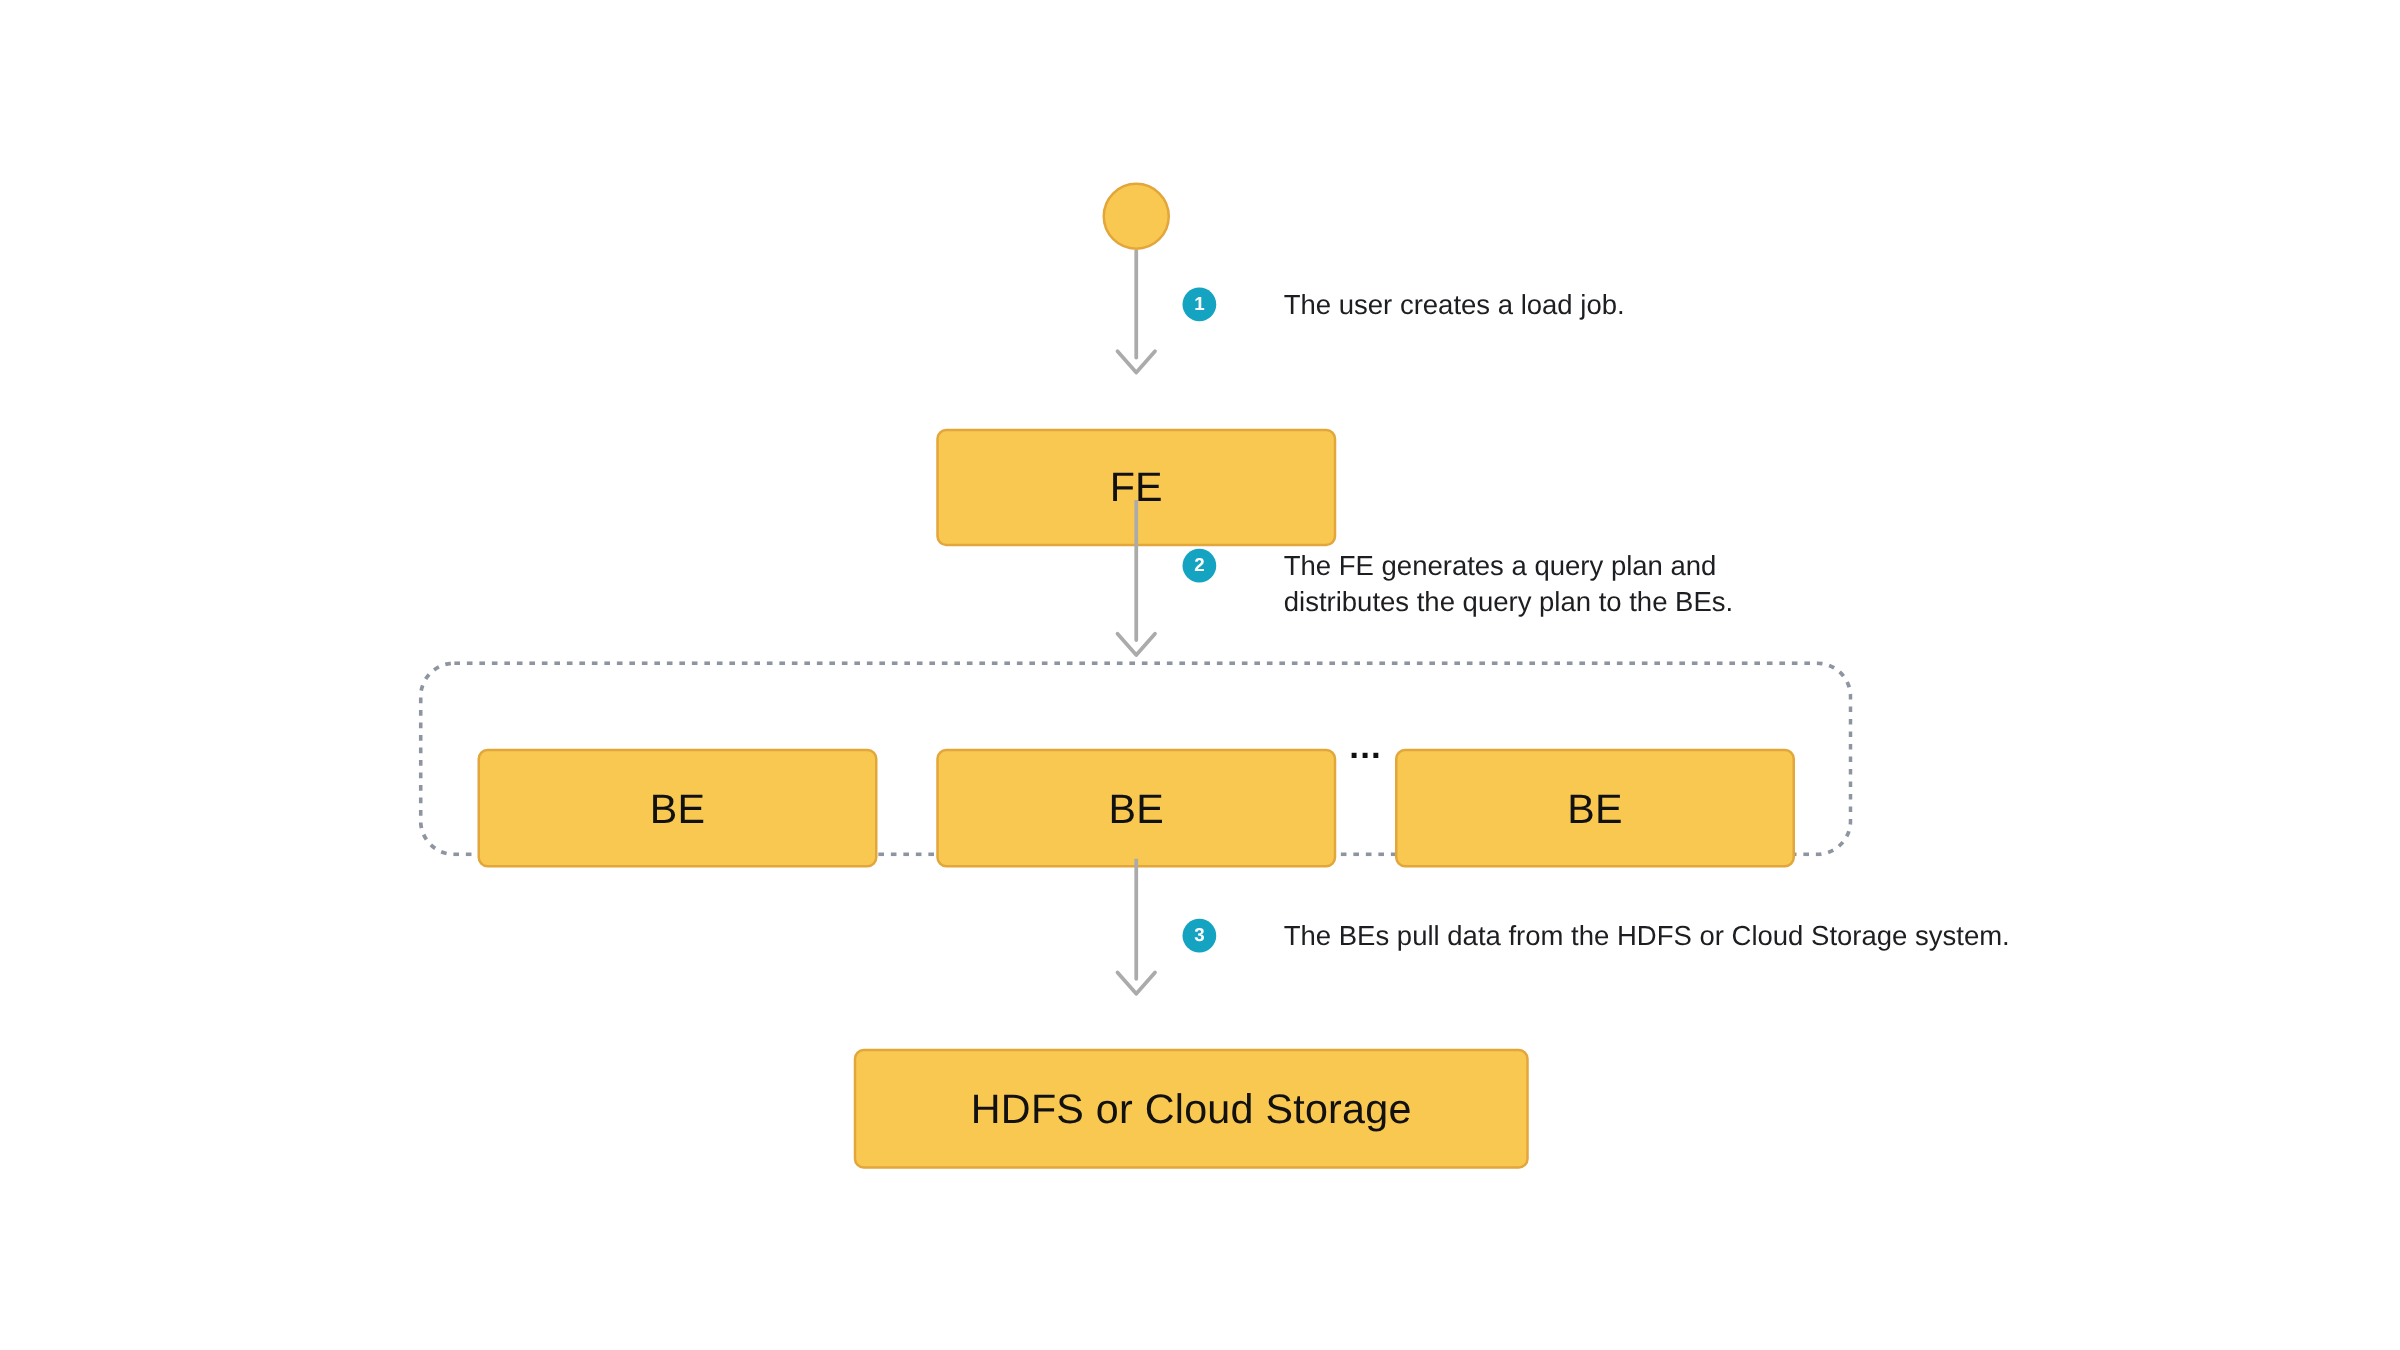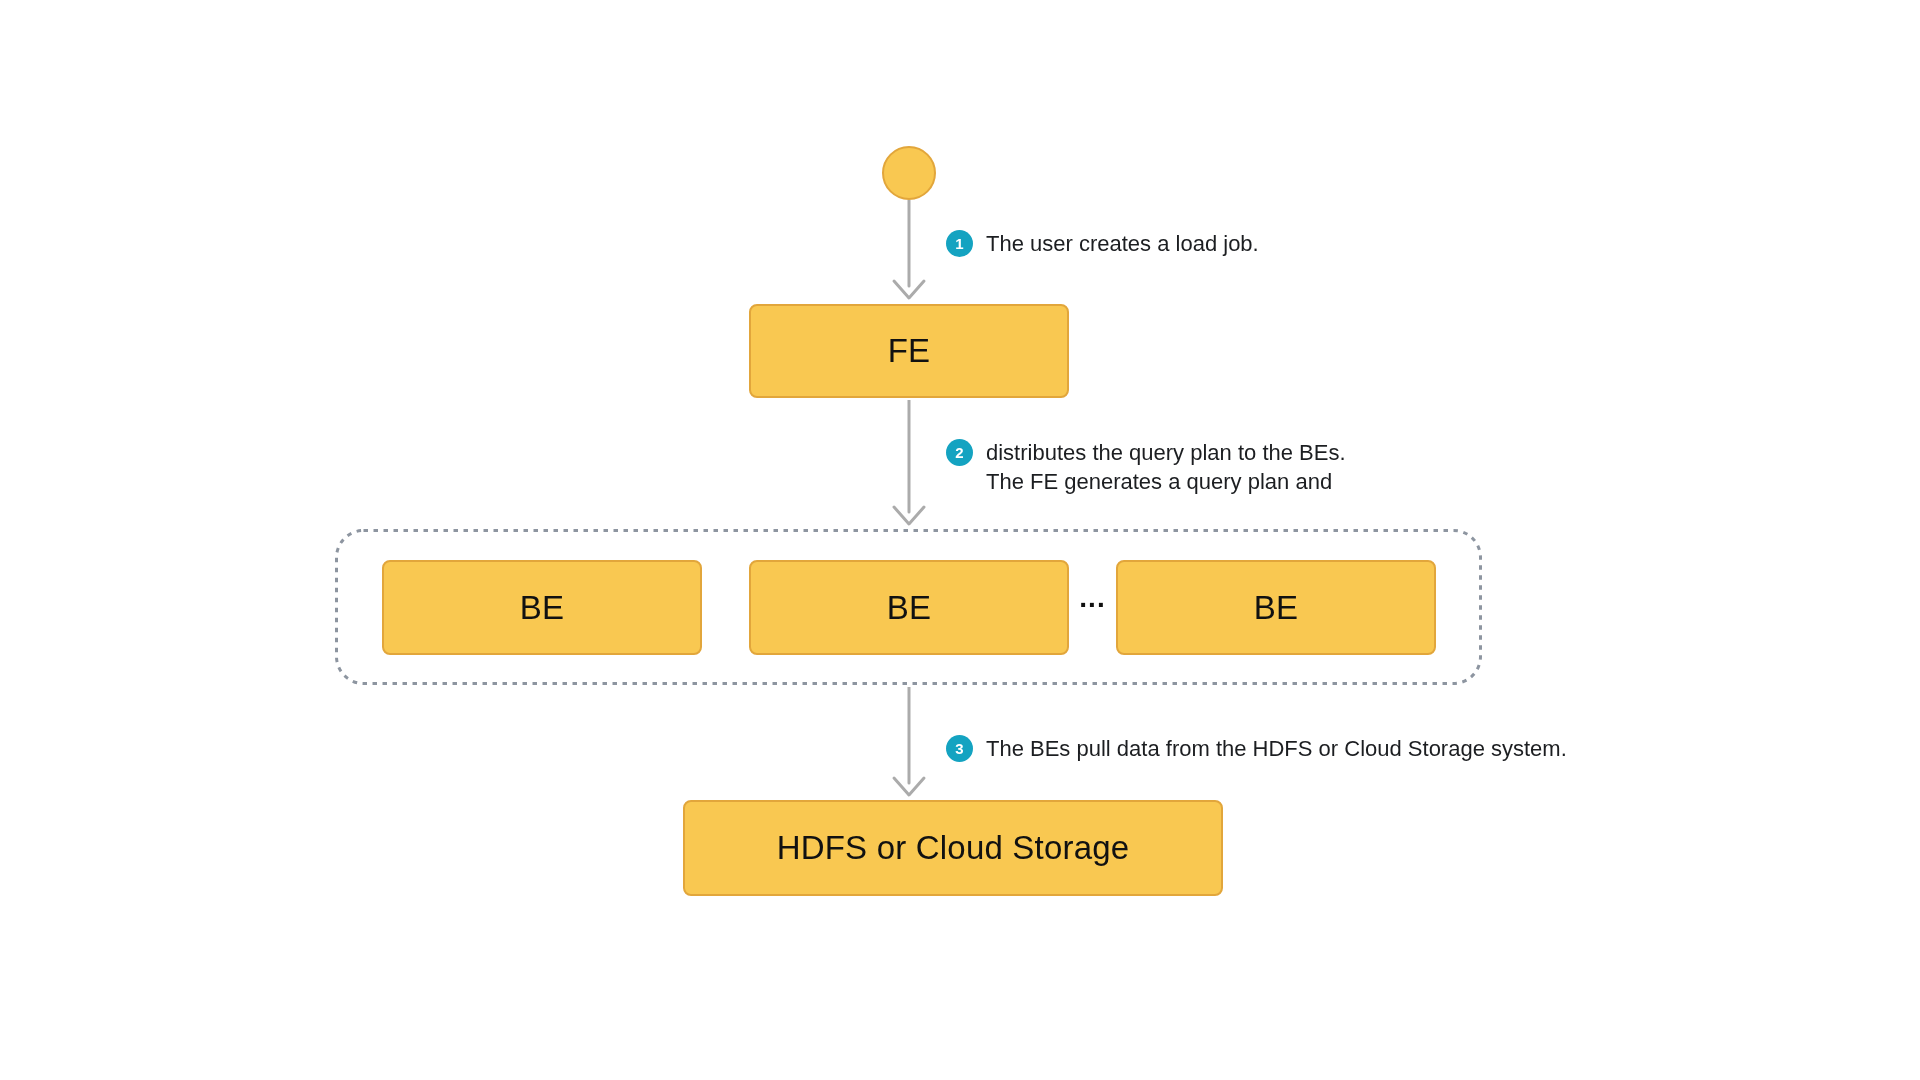--- a/index.html
+++ b/index.html
@@ -27,21 +27,21 @@
   .arrow-1{top:200px;height:102px;}
   .arrow-2{top:400px;height:128px;}
   .arrow-3{top:687px;height:112px;}
   .arrow polyline,.arrow line{stroke:var(--arrow);stroke-width:3;fill:none;
     stroke-linecap:round;stroke-linejoin:round;}
 
   .node-box{
     position:absolute;display:flex;align-items:center;justify-content:center;
     background:var(--node-fill);border:2px solid var(--node-border);
     border-radius:8px;color:var(--node-text);
-    font-size:33px;font-weight:500;letter-spacing:.2px;
+    font-size:33px;font-weight:500;letter-spacing:.2px;margin-top:39px;
   }
   .fe-box{left:749px;top:304px;width:320px;height:94px;}
   .be-box-1{left:382px;top:560px;width:320px;height:95px;}
   .be-box-2{left:749px;top:560px;width:320px;height:95px;}
   .be-box-3{left:1116px;top:560px;width:320px;height:95px;}
   .hdfs-box{left:683px;top:800px;width:540px;height:96px;}
 
   .cluster{position:absolute;left:335px;top:529px;width:1147px;height:156px;}
 
   .ellipsis{
@@ -57,21 +57,21 @@
   .step-3{top:734px;}
   .badge{
     flex:0 0 auto;width:27px;height:27px;border-radius:50%;
     background:var(--badge);color:#fff;
     display:flex;align-items:center;justify-content:center;
     font-size:15px;font-weight:700;margin-top:1px;
   }
   .step-text{
     color:var(--step-text);font-size:22px;line-height:29px;white-space:nowrap;
   }
-  .step-text .line{display:block;}
+  .step-text .line{display:block;margin-left:41px;}
 </style>
 </head>
 <body>
 
 <div class="canvas">
 
   <div class="start-circle"></div>
 
   <svg class="arrow arrow-1" viewBox="0 0 40 102">
     <line x1="20" y1="0" x2="20" y2="86"></line>
@@ -90,22 +90,22 @@
   </div>
 
   <svg class="arrow arrow-2" viewBox="0 0 40 128">
     <line x1="20" y1="0" x2="20" y2="112"></line>
     <polyline points="5,107 20,124 35,107"></polyline>
   </svg>
 
   <div class="step step-2">
     <div class="badge">2</div>
     <div class="step-text">
+      <span class="line">The FE generates a query plan and</span>
       <span class="line">distributes the query plan to the BEs.</span>
-      <span class="line">The FE generates a query plan and</span>
     </div>
   </div>
 
   <svg class="cluster" viewBox="0 0 1147 156">
     <rect x="1.5" y="1.5" width="1144" height="153" rx="27" ry="27" fill="none" stroke="var(--cluster-border)" stroke-width="3" stroke-dasharray="4.5 5.5"></rect>
   </svg>
 
   <div class="node-box be-box-1">
     <span>BE</span>
   </div>

